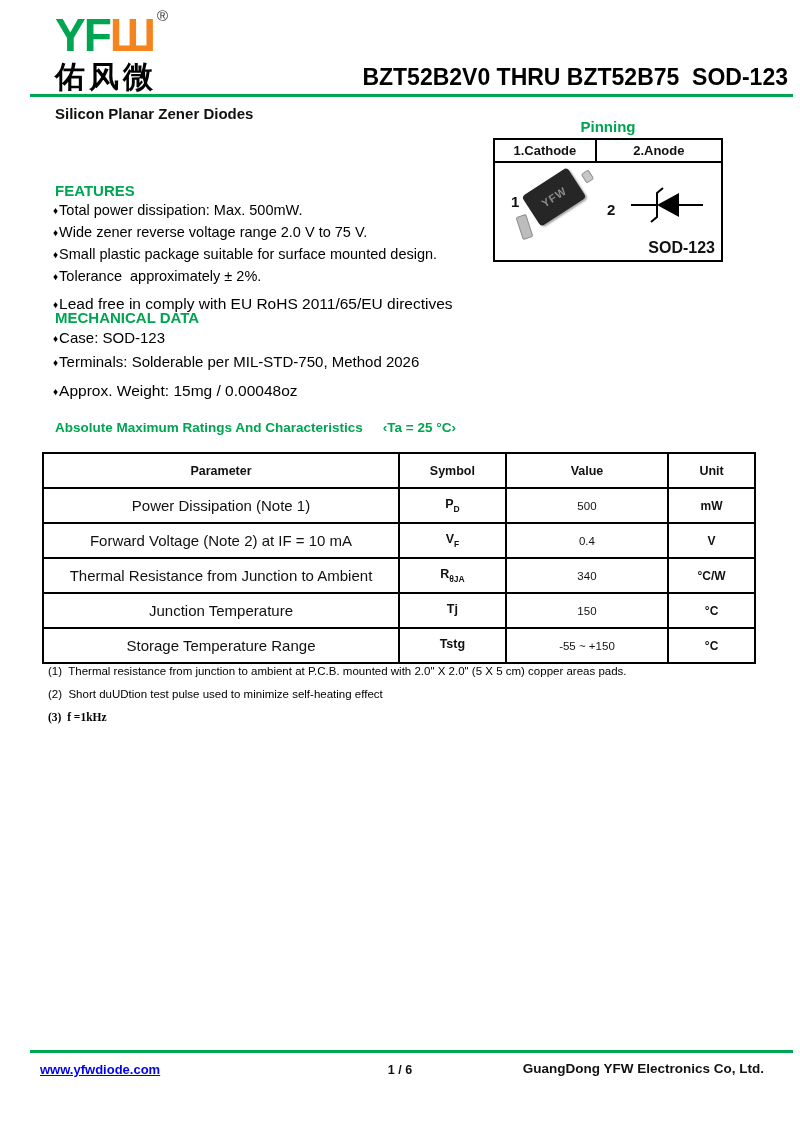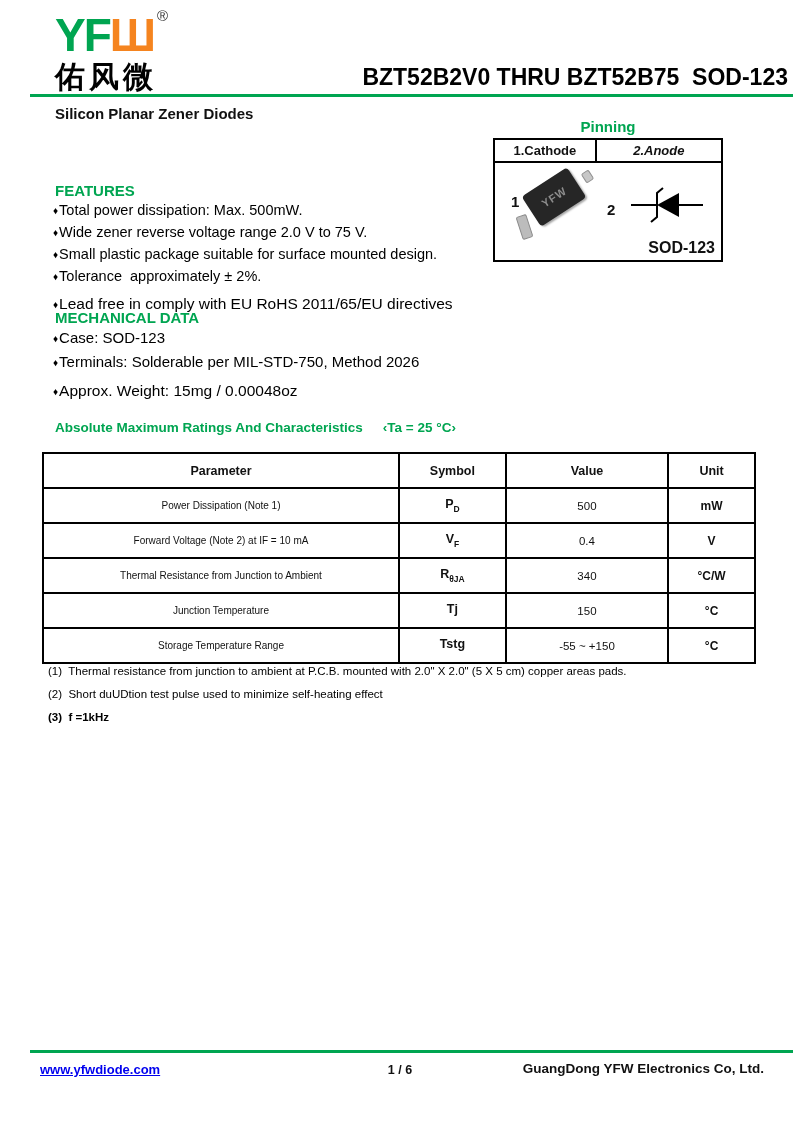--- a/index.html
+++ b/index.html
@@ -23,21 +23,21 @@
   .subtitle { position:absolute; left:55px; top:105px; font-size:15px; font-weight:bold; }
 
   
   .pinning-title { position:absolute; left:493px; top:118px; width:230px; text-align:center;
                    color:#00a551; font-weight:bold; font-size:15px; }
   .pinning-box { position:absolute; left:493px; top:138px; width:230px; height:124px;
                  border:2px solid #000; background:#fff; }
   .pin-header { display:flex; height:23px; border-bottom:2px solid #000; }
   .pin-cell { text-align:center; font-weight:bold; font-size:13px; line-height:21px; }
   .pin-cell.c1 { width:45%; border-right:2px solid #000; }
-  .pin-cell.c2 { width:55%;font-style:italic; }
+  .pin-cell.c2 { width:55%; }
   .pin-body { position:relative; height:97px; }
   .pkg-body { position:absolute; left:32px; top:16px; width:54px; height:36px; background:#262626;
               border-radius:4px; transform:rotate(-33deg);
               display:flex; align-items:center; justify-content:center;
               box-shadow:1px 2px 2px rgba(0,0,0,.35); }
   .pkg-marking { color:#8d8d8d; font-size:11px; font-weight:bold; letter-spacing:1px; }
   .pkg-lead1 { position:absolute; left:24px; top:52px; width:11px; height:24px; background:#bcbcbc;
                border:1px solid #8a8a8a; transform:rotate(-18deg); border-radius:2px; }
   .pkg-lead2 { position:absolute; left:88px; top:8px; width:9px; height:11px; background:#c7c7c7;
                border:1px solid #909090; transform:rotate(-33deg); border-radius:2px; }
@@ -58,31 +58,31 @@
   .mech-list .item { font-size:15px; line-height:22px; }
   .item .bullet { font-size:10px; margin-right:1px; position:relative; top:-1px; }
   .item.spaced { margin-top:5px; font-size:15.5px; }
 
   
   .ratings-heading { position:absolute; left:55px; top:420px; color:#00a551; font-weight:bold; font-size:13.5px; }
   .ratings-heading .cond { margin-left:20px; }
   .ratings-table { position:absolute; left:42px; top:452px; width:714px; border-collapse:collapse; }
   .ratings-table th, .ratings-table td { border:2px solid #000; text-align:center; height:35px; vertical-align:middle; }
   .ratings-table th { font-size:12.5px; font-weight:bold; }
-  td.param { font-size:10px; }
+  td.param { font-size:15px; }
   td.symbol { font-size:12.5px; font-weight:bold; }
   td.symbol sub { font-size:8.5px; font-weight:bold; }
   td.value { font-size:11.5px; }
   td.unit { font-size:12px; font-weight:bold;margin-top:36px; }
   col.c-param { width:50%; } col.c-symbol { width:15%; } col.c-value { width:22.8%; } col.c-unit { width:12.2%; }
 
   
   .notes { position:absolute; left:48px; top:665px; }
   .note { font-size:11.5px; line-height:13px; margin-bottom:10px; color:#000; white-space:pre; }
-  .note.bold { font-weight:bold; }
+  .note.bold { font-weight:bold;font-family:Liberation Serif, serif; }
 
   
   .rule-bottom { top:1050px; }
   .footer-link { position:absolute; left:40px; top:1062px; font-size:13px; font-weight:bold;
                  color:#0000ee; text-decoration:underline; cursor:pointer; }
   .footer-page { position:absolute; left:0; right:0; top:1063px; text-align:center; font-size:12.5px; font-weight:bold; }
   .footer-company { position:absolute; right:36px; top:1061px; font-size:13.5px; font-weight:bold; }
 </style>
 </head>
 <body>

